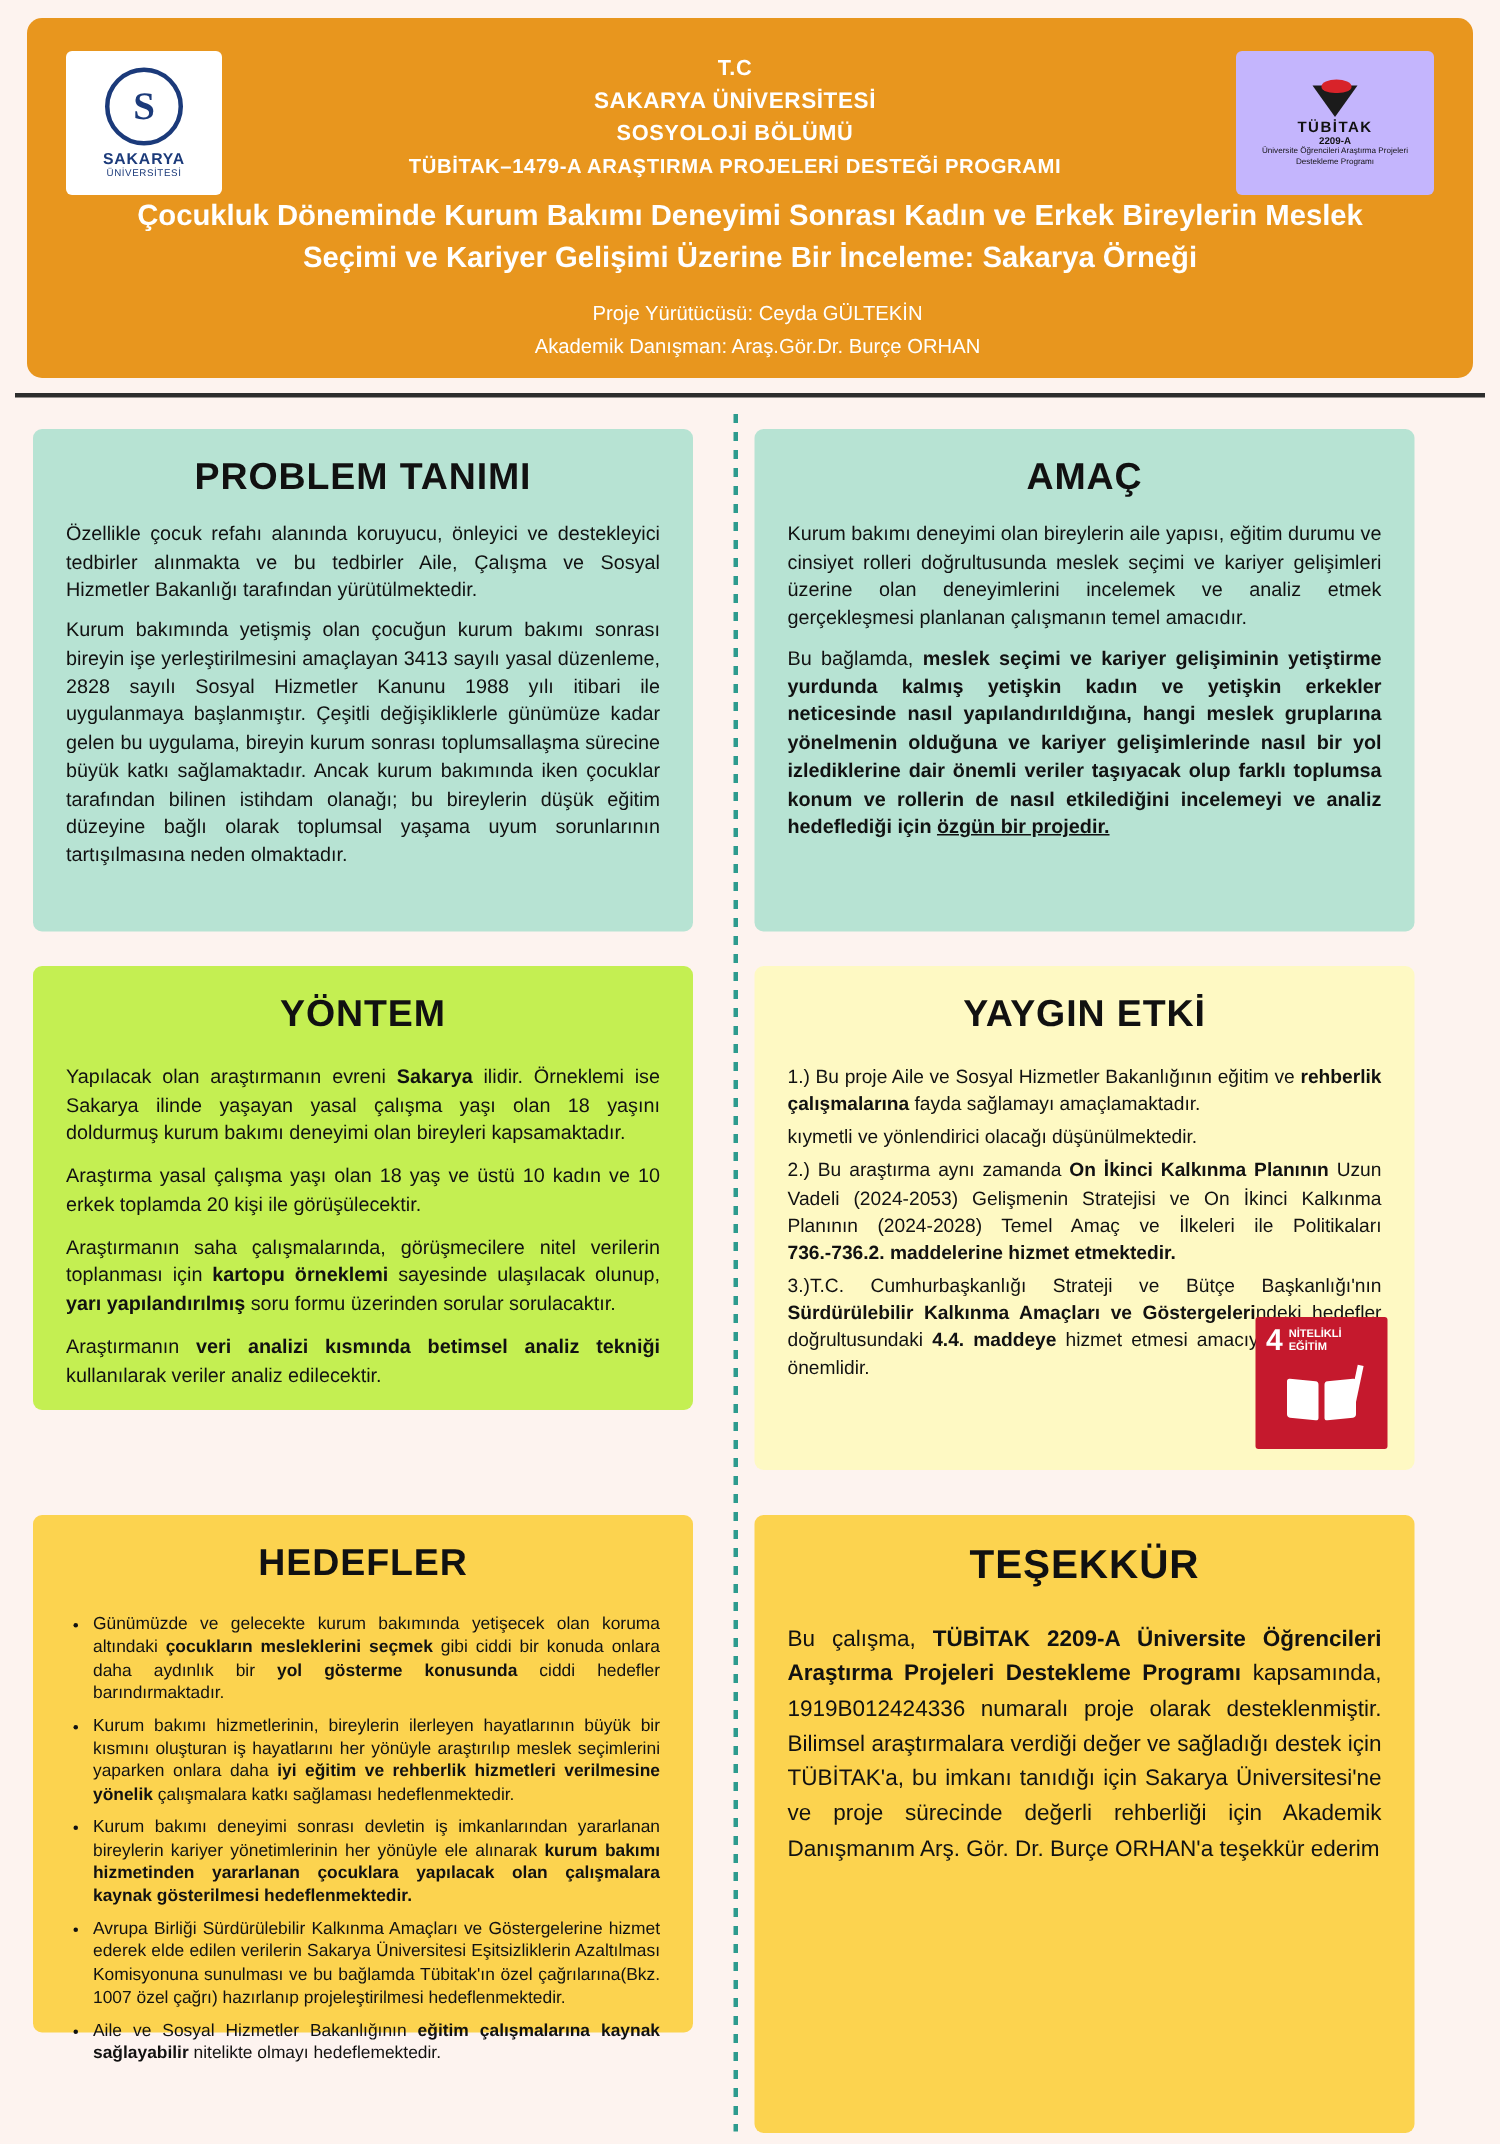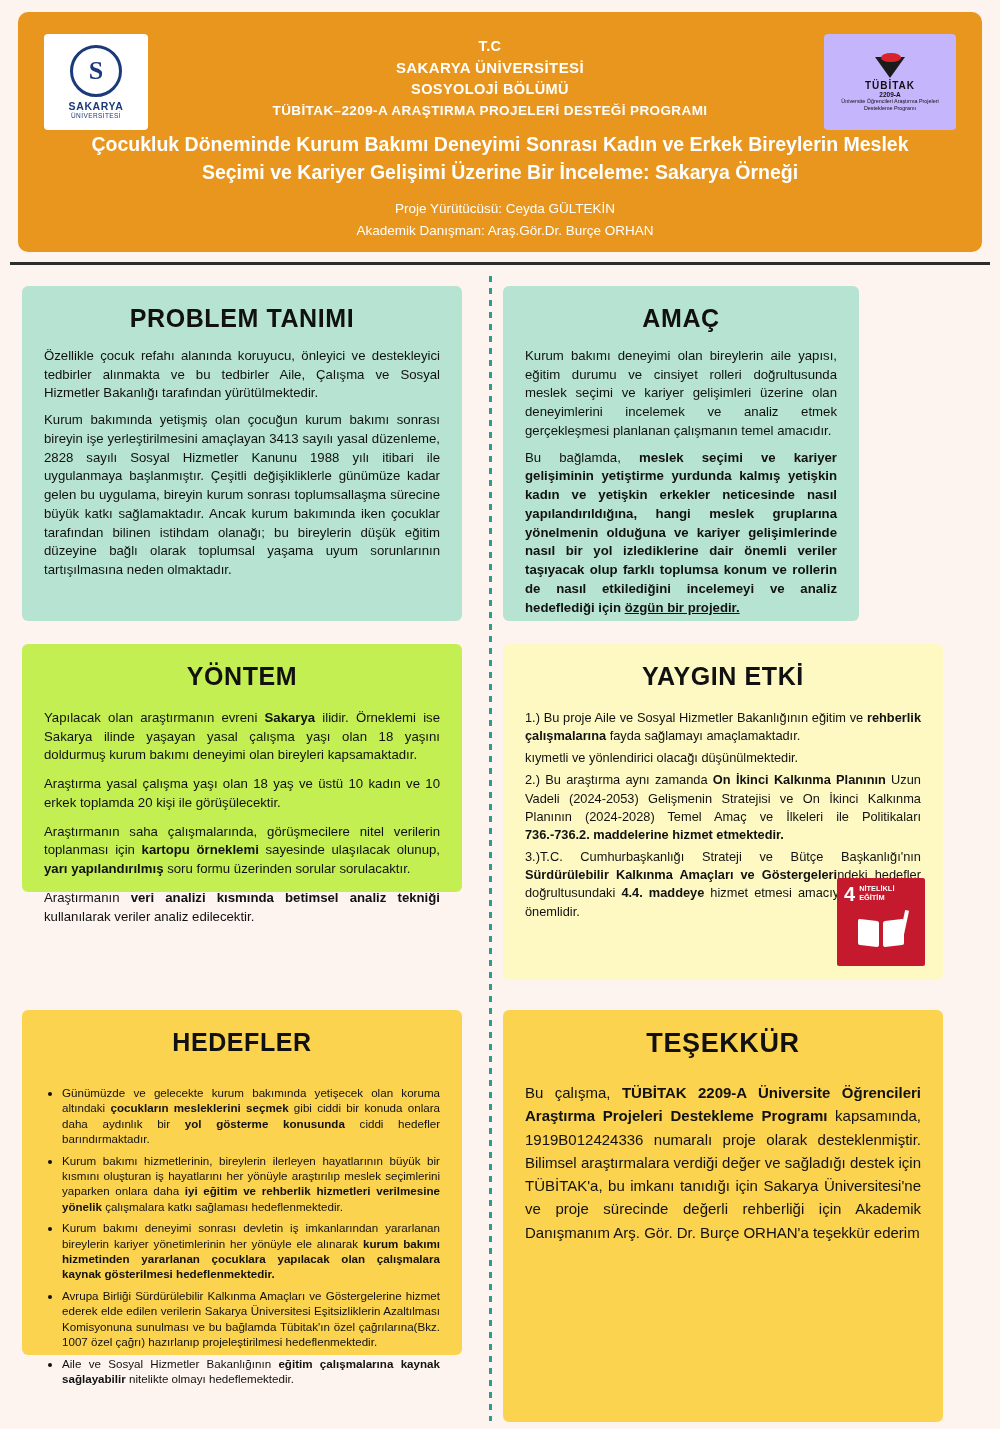--- a/index.html
+++ b/index.html
@@ -139,28 +139,28 @@
   .card p {
     margin: 0 0 8px 0;
     font-size: 13.2px;
     line-height: 1.42;
     text-align: justify;
     color: #111;
   }
   .card p:last-child { margin-bottom: 0; }
 
   #card-problem { left: 22px;  top: 286px; width: 440px; height: 335px; background: #b7e3d3; }
-  #card-amac    { left: 503px; top: 286px; width: 356px; height: 335px; background: #b7e3d3; }
-  #card-yontem  { left: 22px;  top: 644px; width: 440px; height: 248px; background: #c4ef52; }
+  #card-amac    { left: 503px; top: 286px; width: 440px; height: 335px; background: #b7e3d3; }
+  #card-yontem  { left: 22px;  top: 644px; width: 440px; height: 296px; background: #c4ef52; }
   #card-yaygin  { left: 503px; top: 644px; width: 440px; height: 336px; background: #fef9c3; }
   #card-hedef   { left: 22px;  top: 1010px; width: 440px; height: 345px; background: #fcd34f; }
   #card-tesek   { left: 503px; top: 1010px; width: 440px; height: 412px; background: #fcd34f; }
 
   #card-yontem h2, #card-yaygin h2 { margin-bottom: 18px; }
-  #card-hedef h2 { margin-bottom: 28px; }
+  #card-hedef h2 { margin-bottom: 18px; }
   #card-tesek h2 { margin-bottom: 22px; font-size: 27px; }
 
   #card-yontem p { margin-bottom: 10px; }
   #card-yaygin p { font-size: 12.8px; margin-bottom: 4px; }
   #card-tesek p  { font-size: 15px; line-height: 1.55; }
 
   .bullets { margin: 0; padding-left: 18px; }
   .bullets li {
     font-size: 11.6px;
     line-height: 1.33;
@@ -213,21 +213,21 @@
         <span>S</span>
       </div>
       <div class="sau-t1">SAKARYA</div>
       <div class="sau-t2">ÜNİVERSİTESİ</div>
     </div>
 
     <div class="head-lines">
       <div class="l1">T.C</div>
       <div class="l2">SAKARYA ÜNİVERSİTESİ</div>
       <div class="l3">SOSYOLOJİ BÖLÜMÜ</div>
-      <div class="l4">TÜBİTAK–2209-A ARAŞTIRMA PROJELERİ DESTEĞİ PROGRAMI</div>
+      <div class="l4">TÜBİTAK–1479-A ARAŞTIRMA PROJELERİ DESTEĞİ PROGRAMI</div>
     </div>
 
     <div class="logo-right">
       <div class="tubitak-mark">
         <div class="tri"></div>
         <div class="swoosh"></div>
       </div>
       <div class="tb-name">TÜBİTAK</div>
       <div class="tb-code">2209-A</div>
       <div class="tb-sub">Üniversite Öğrencileri Araştırma Projeleri Destekleme Programı</div>

